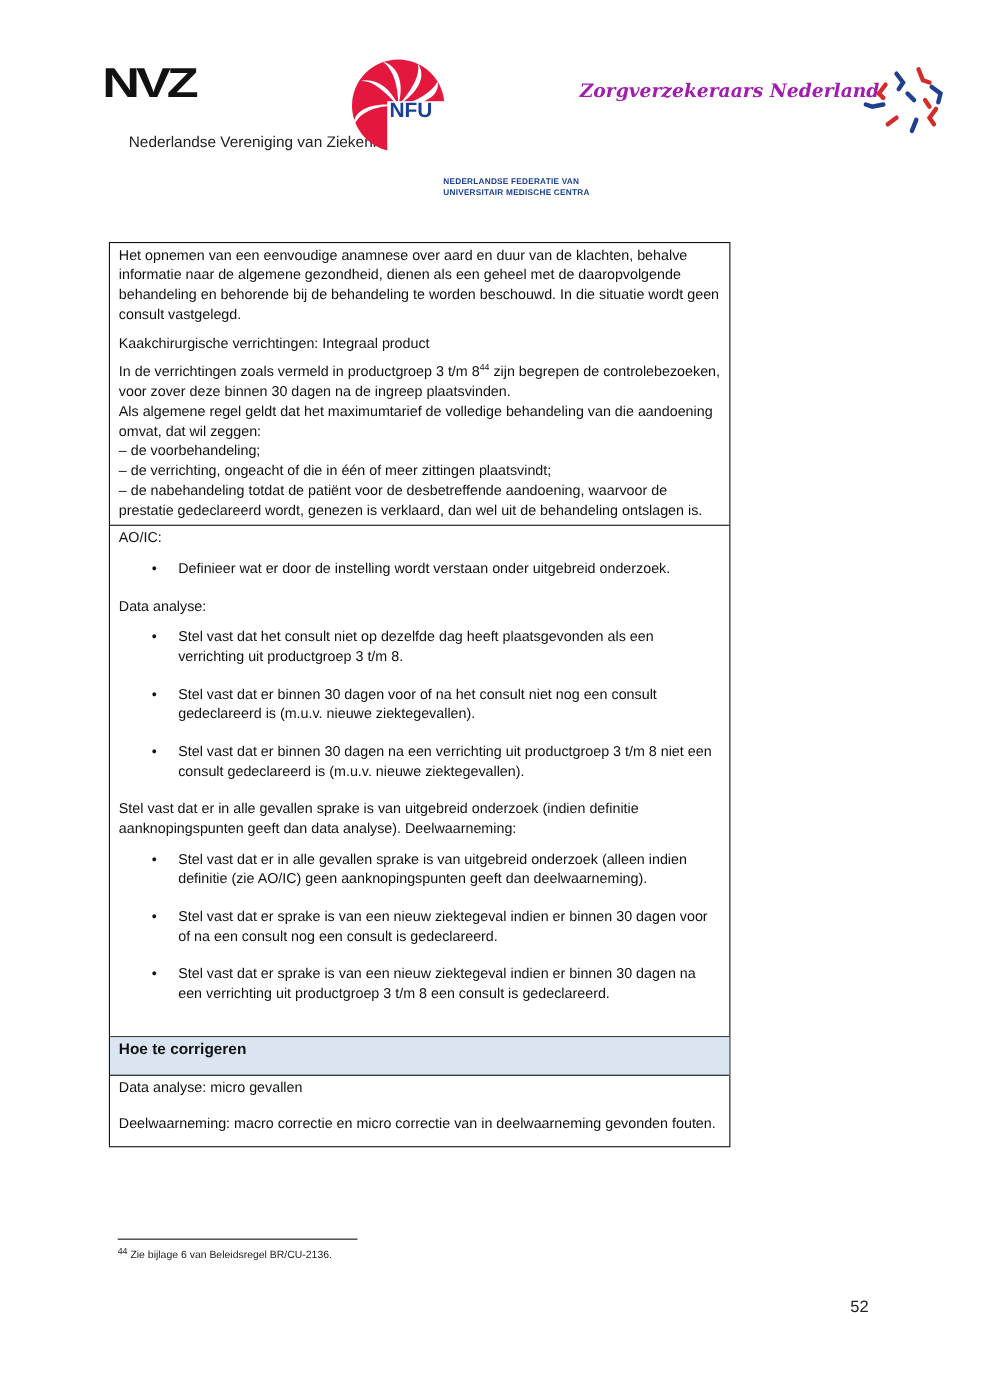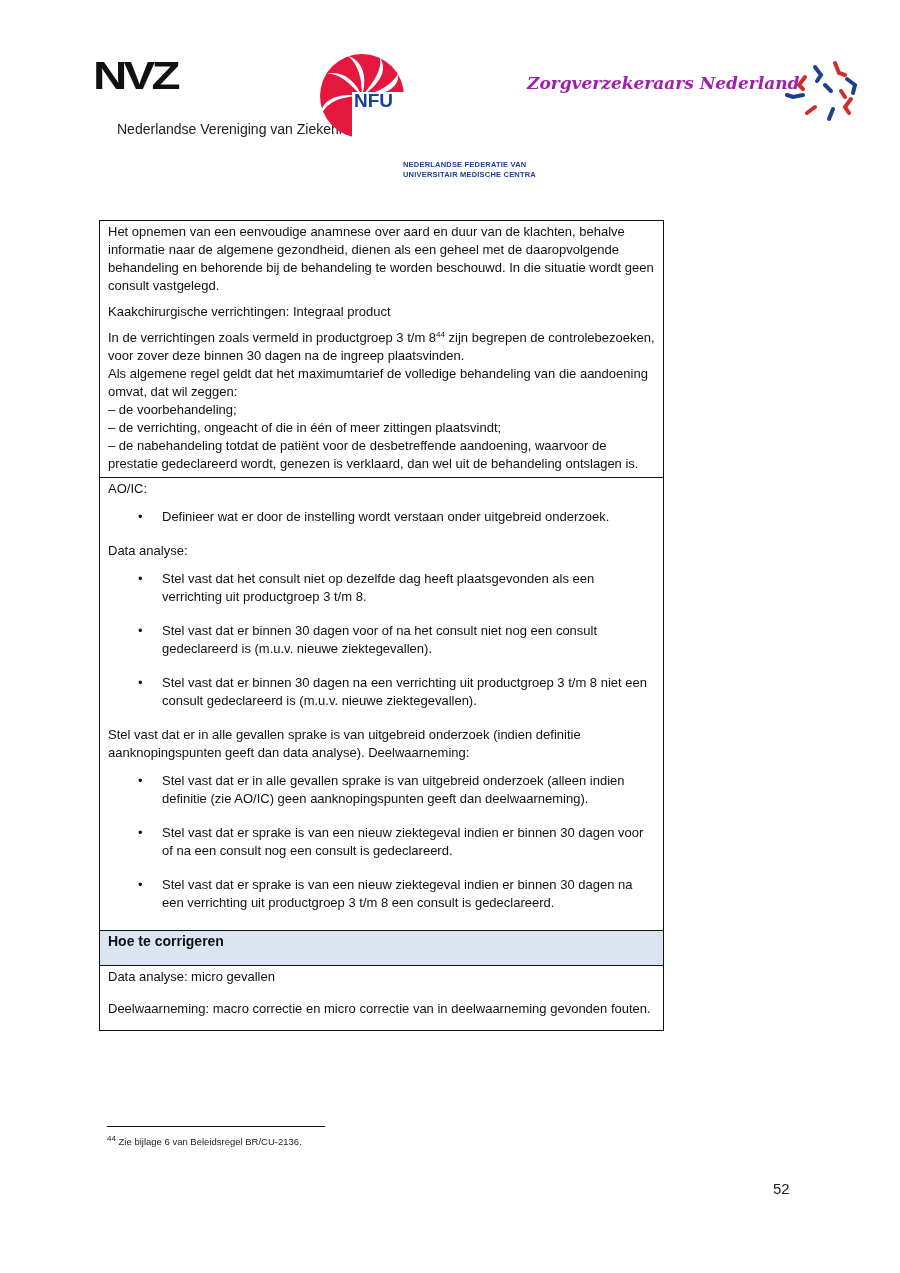--- a/index.html
+++ b/index.html
@@ -83,21 +83,21 @@
     <p>Het opnemen van een eenvoudige anamnese over aard en duur van de klachten, behalve informatie naar de algemene gezondheid, dienen als een geheel met de daaropvolgende behandeling en behorende bij de behandeling te worden beschouwd. In die situatie wordt geen consult vastgelegd.</p>
     <p>Kaakchirurgische verrichtingen: Integraal product</p>
     <p class="tight"><span>In de verrichtingen zoals vermeld in productgroep 3 t/m 8</span><sup>44</sup><span> zijn begrepen de controlebezoeken, voor zover deze binnen 30 dagen na de ingreep plaatsvinden.</span></p>
     <p class="tight">Als algemene regel geldt dat het maximumtarief de volledige behandeling van die aandoening omvat, dat wil zeggen:</p>
     <p class="tight">– de voorbehandeling;</p>
     <p class="tight">– de verrichting, ongeacht of die in één of meer zittingen plaatsvindt;</p>
     <p class="tight">– de nabehandeling totdat de patiënt voor de desbetreffende aandoening, waarvoor de prestatie gedeclareerd wordt, genezen is verklaard, dan wel uit de behandeling ontslagen is.</p>
   </div>
 
 
-  <div class="cell" style="padding-bottom:2px;">
+  <div class="cell" style="padding-bottom:14px;">
     <p class="tight">AO/IC:</p>
     <ul class="bullets">
       <li><span class="dot">•</span><span>Definieer wat er door de instelling wordt verstaan onder uitgebreid onderzoek.</span></li>
     </ul>
     <p class="tight">Data analyse:</p>
     <ul class="bullets">
       <li><span class="dot">•</span><span>Stel vast dat het consult niet op dezelfde dag heeft plaatsgevonden als een verrichting uit productgroep 3 t/m 8.</span></li>
       <li><span class="dot">•</span><span>Stel vast dat er binnen 30 dagen voor of na het consult niet nog een consult gedeclareerd is (m.u.v. nieuwe ziektegevallen).</span></li>
       <li><span class="dot">•</span><span>Stel vast dat er binnen 30 dagen na een verrichting uit productgroep 3 t/m 8 niet een consult gedeclareerd is (m.u.v. nieuwe ziektegevallen).</span></li>
     </ul>

